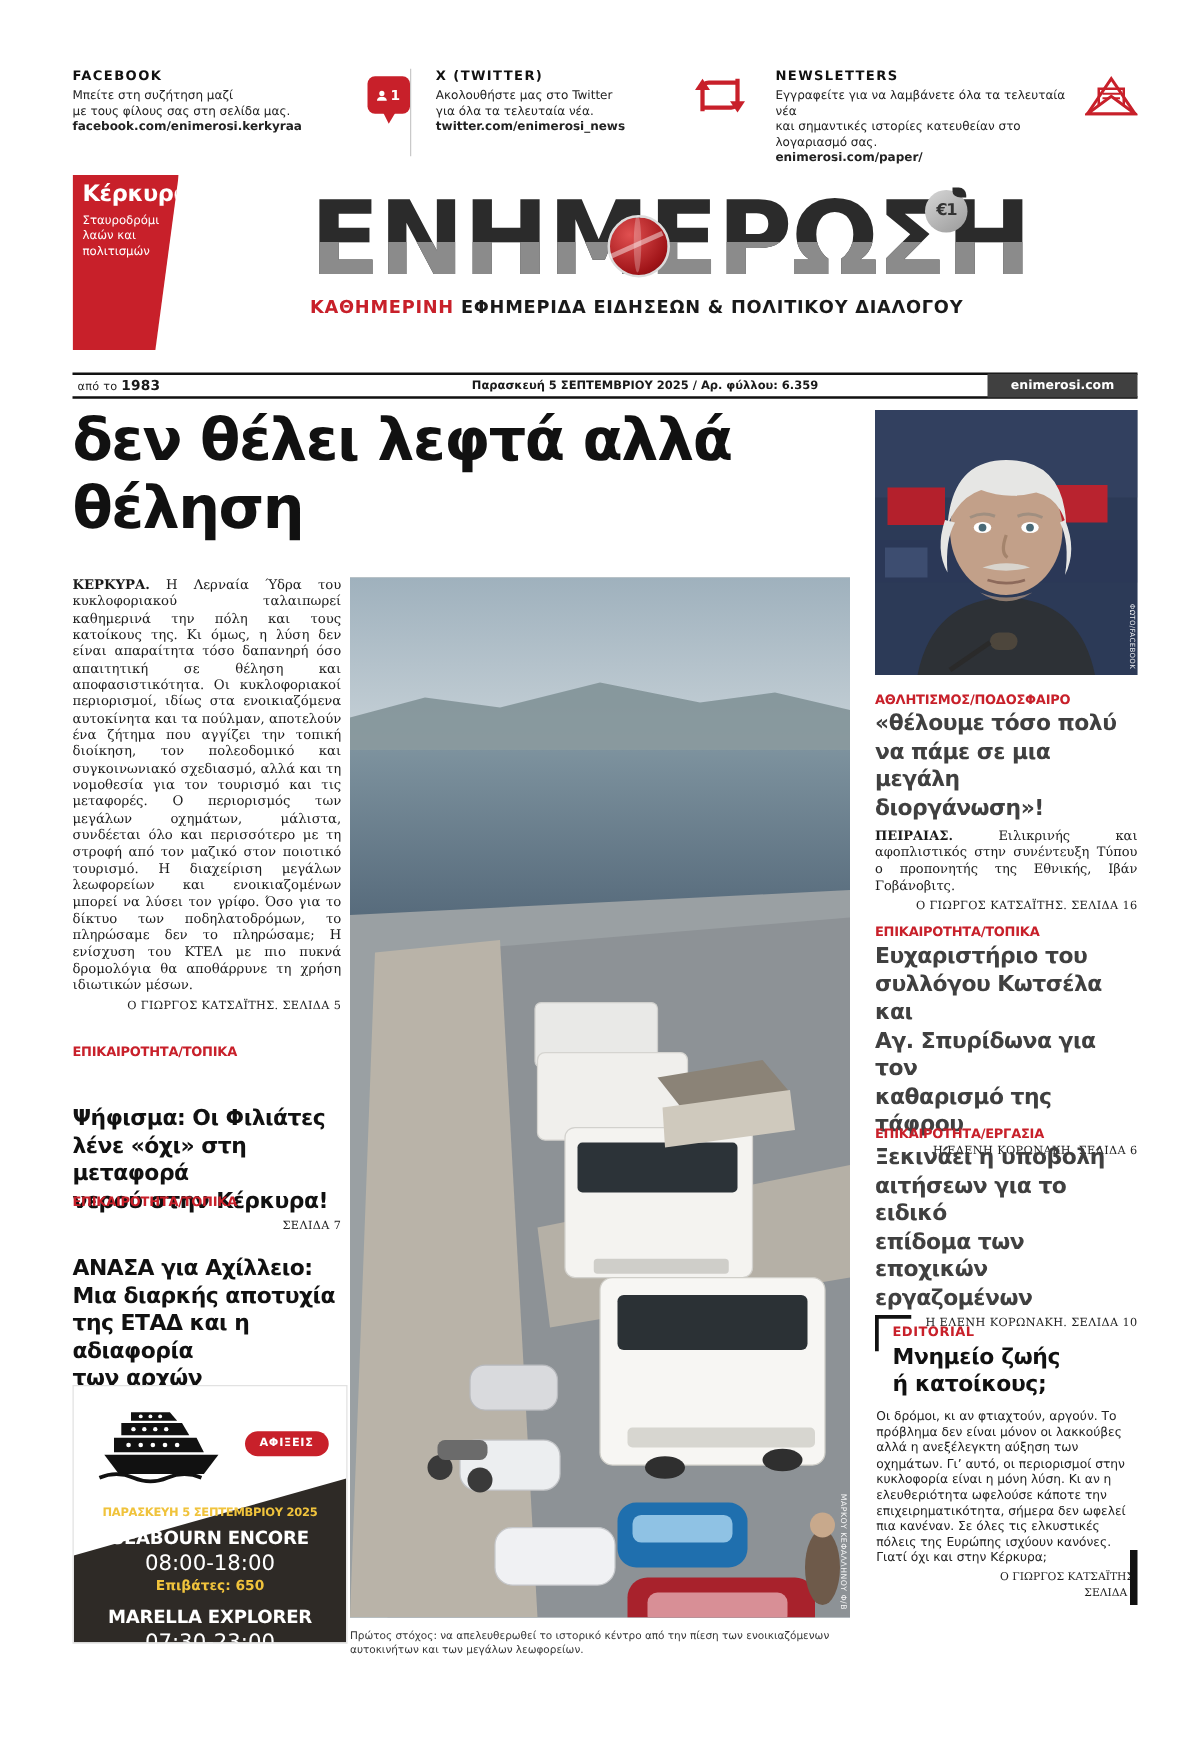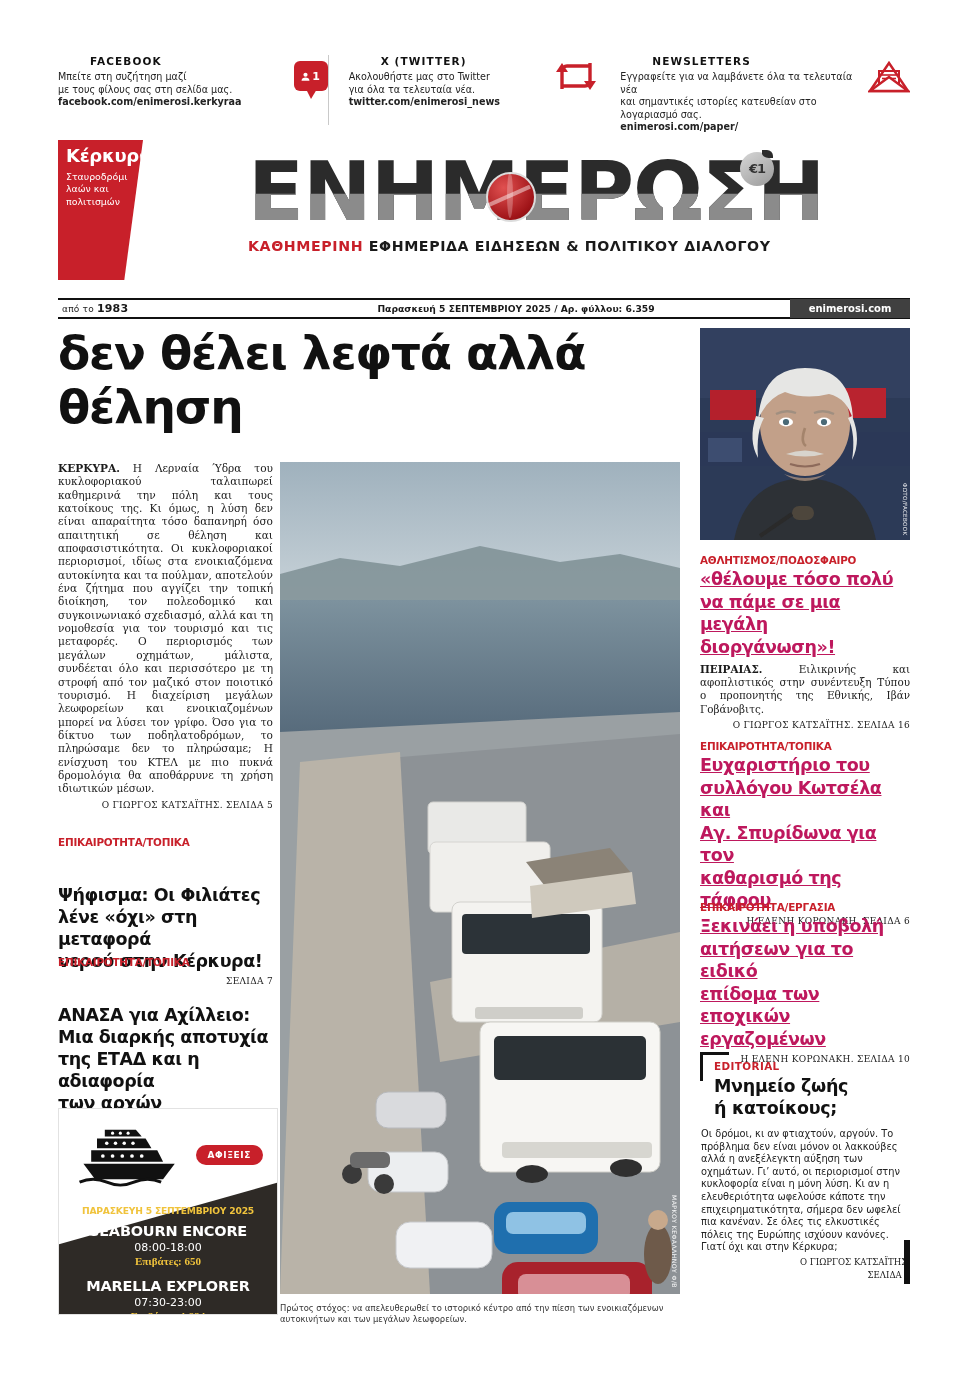--- a/index.html
+++ b/index.html
@@ -10,21 +10,21 @@
   }
   .page{position:relative;width:960px;height:1390px;}
 
   
   .social{position:absolute;left:58px;top:55px;width:852px;height:70px;display:flex;}
   .soc-col{position:relative;display:flex;align-items:flex-start;}
   .soc-col.c1{width:270px;}
   .soc-col.c2{width:250px;padding-left:20px;border-left:1px solid #c9c9c9;}
   .soc-col.c3{width:290px;padding-left:22px;}
   .soc-txt{flex:1;}
-  .soc-title{font-weight:bold;font-size:10.5px;letter-spacing:1.1px;color:#111;margin-bottom:4px;margin-left:32px;}
+  .soc-title{font-weight:bold;font-size:10.5px;letter-spacing:1.1px;color:#111;margin-bottom:4px;}
   .soc-line{font-size:9.6px;line-height:12.6px;color:#222;}
   .soc-line.bold{font-weight:bold;}
   .soc-ico{flex:0 0 auto;display:flex;align-items:center;justify-content:center;}
 
   
   .fb-bubble{position:relative;width:34px;height:30px;background:#c8202a;border-radius:6px;
              display:flex;align-items:center;justify-content:center;color:#fff;font-size:11px;font-weight:bold;}
   .fb-bubble:after{content:"";position:absolute;left:12px;bottom:-8px;width:0;height:0;
              border-left:5px solid transparent;border-right:6px solid transparent;border-top:10px solid #c8202a;}
   .fb-person{width:9px;height:9px;margin-right:2px;}
@@ -81,36 +81,36 @@
   .cruise{position:absolute;left:58px;top:1108px;width:218px;height:205px;background:#fff;
           border:1px solid #e2e2e2;overflow:hidden;}
   .cruise-dark{position:absolute;left:0;top:0;width:100%;height:100%;background:#2e2a26;
           clip-path:polygon(0 66%,100% 36%,100% 100%,0 100%);}
   .cruise-ship{position:absolute;left:14px;top:12px;width:118px;height:68px;}
   .cruise-badge{position:absolute;right:14px;top:36px;background:#c8202a;color:#fff;font-size:9px;
           font-weight:bold;letter-spacing:.6px;padding:5px 12px;border-radius:12px;}
   .cruise-body{position:absolute;left:0;top:96px;width:100%;text-align:center;color:#fff;}
   .cr-date{color:#f0c33c;font-weight:bold;font-size:9.2px;letter-spacing:-0.2px;margin-bottom:7px;}
   .cr-name{font-weight:bold;font-size:14.5px;letter-spacing:-0.2px;margin-bottom:2px;}
-  .cr-time{font-size:11px;margin-bottom:1px;}
-  .cr-pax{color:#f0c33c;font-weight:bold;font-size:11px;margin-bottom:11px;font-family:Liberation Serif, serif;}
+  .cr-time{font-size:17px;margin-bottom:1px;}
+  .cr-pax{color:#f0c33c;font-weight:bold;font-size:11px;margin-bottom:11px;}
 
   
   .photo{position:absolute;left:280px;top:462px;width:400px;height:832px;overflow:hidden;background:#7b8a93;}
   .photo svg{display:block;}
   .photo-credit{position:absolute;right:2px;bottom:6px;font-size:6.2px;color:#fff;letter-spacing:.4px;
        writing-mode:vertical-rl;text-orientation:mixed;opacity:.92;}
   .caption{position:absolute;left:280px;top:1303px;width:400px;font-size:8.4px;line-height:11px;color:#333;}
 
   
   .rphoto{position:absolute;left:700px;top:328px;width:210px;height:212px;overflow:hidden;background:#31405e;}
   .rphoto-credit{position:absolute;right:2px;bottom:5px;font-size:5.6px;color:#fff;letter-spacing:.3px;
        writing-mode:vertical-rl;opacity:.9;}
   .rcol{position:absolute;left:700px;width:210px;}
-  .r-head{font-size:17.5px;line-height:22.5px;font-weight:bold;color:#be185d;letter-spacing:-0.4px;text-decoration:underline;}
+  .r-head{font-size:17.5px;line-height:22.5px;font-weight:bold;color:#404040;letter-spacing:-0.4px;}
   .r-body{font-family:"DejaVu Serif","Liberation Serif",serif;font-size:10.4px;line-height:13.2px;
           text-align:justify;color:#1b1b1b;margin-top:5px;}
 
   
   .editorial{position:absolute;left:700px;top:1052px;width:210px;}
   .ed-bracket{position:absolute;left:0;top:0;width:26px;height:26px;border-left:3px solid #111;border-top:3px solid #111;}
   .ed-kicker{color:#c8202a;font-weight:bold;font-size:10.4px;letter-spacing:.4px;padding-left:14px;padding-top:8px;}
   .ed-head{font-size:17.5px;line-height:22px;font-weight:bold;color:#111;padding-left:14px;margin-top:3px;letter-spacing:-0.3px;}
   .ed-body{font-size:9.8px;line-height:12.6px;color:#222;margin-top:9px;padding-left:1px;}
   .ed-by{font-family:"DejaVu Serif","Liberation Serif",serif;font-size:8.6px;text-align:right;margin-top:3px;}

